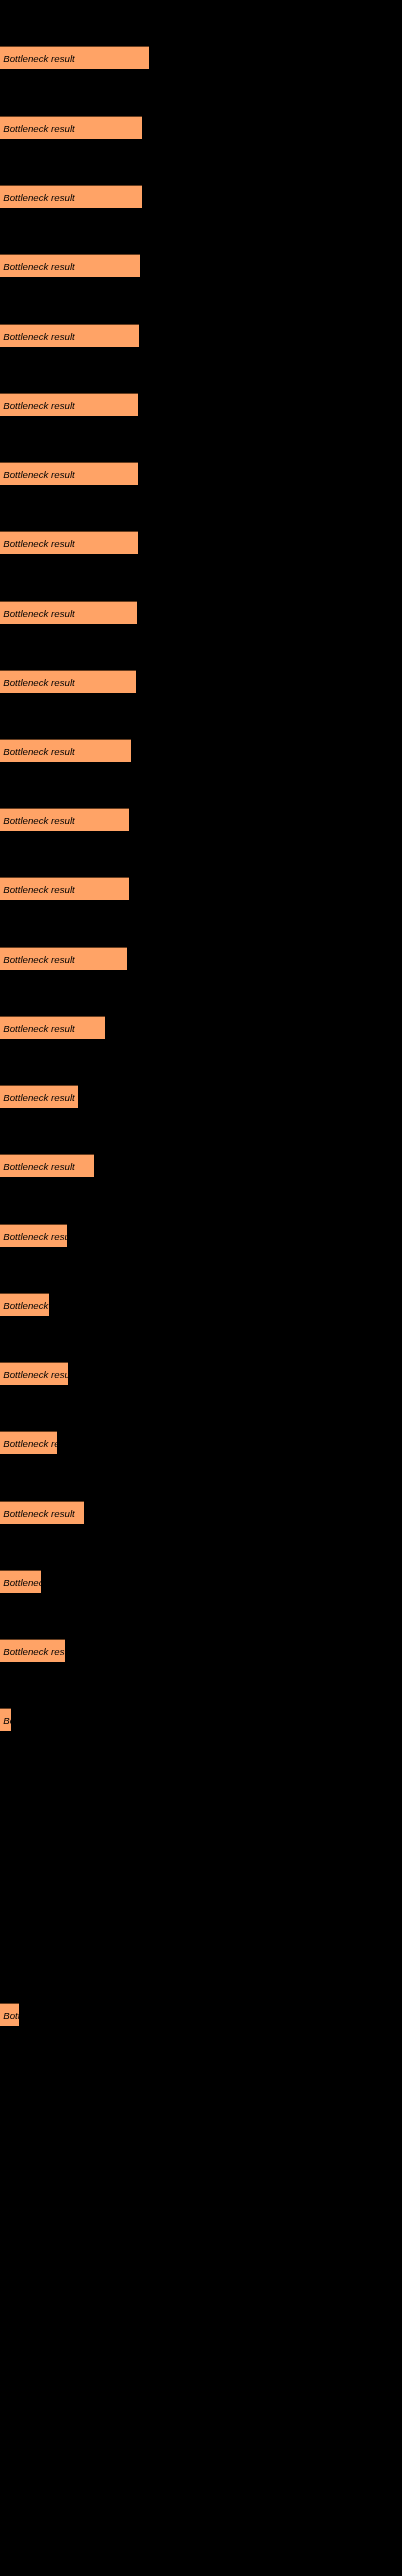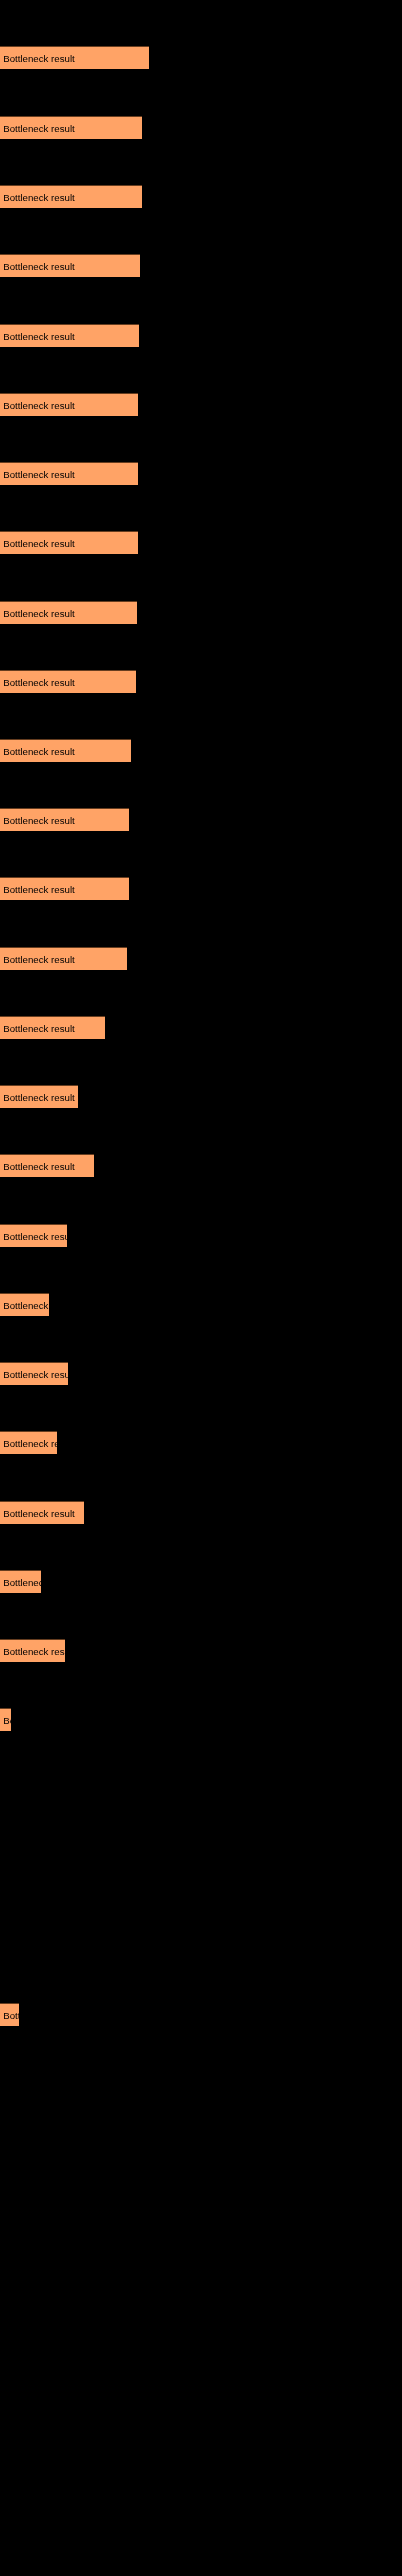--- a/index.html
+++ b/index.html
@@ -38,20 +38,21 @@
     height: 2576px;
   }
   .bar {
     position: absolute;
     left: 0px;
     background: #ffa366;
     border-top: 0.8px solid #663d1f;
     box-sizing: border-box;
     overflow: hidden;
     white-space: nowrap;
+    font-style: italic;
   }
   .bar-label {
     position: absolute;
     left: 3.2px;
     top: 50%;
     transform: translateY(-50%);
     color: #000000;
     font-size: 9.7px;
     font-family: "Liberation Sans", sans-serif;
     white-space: nowrap;

